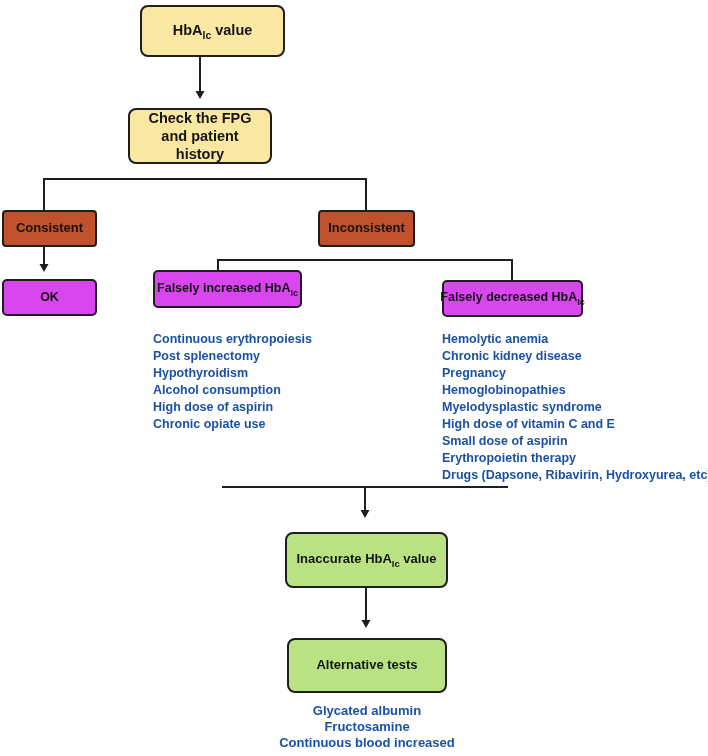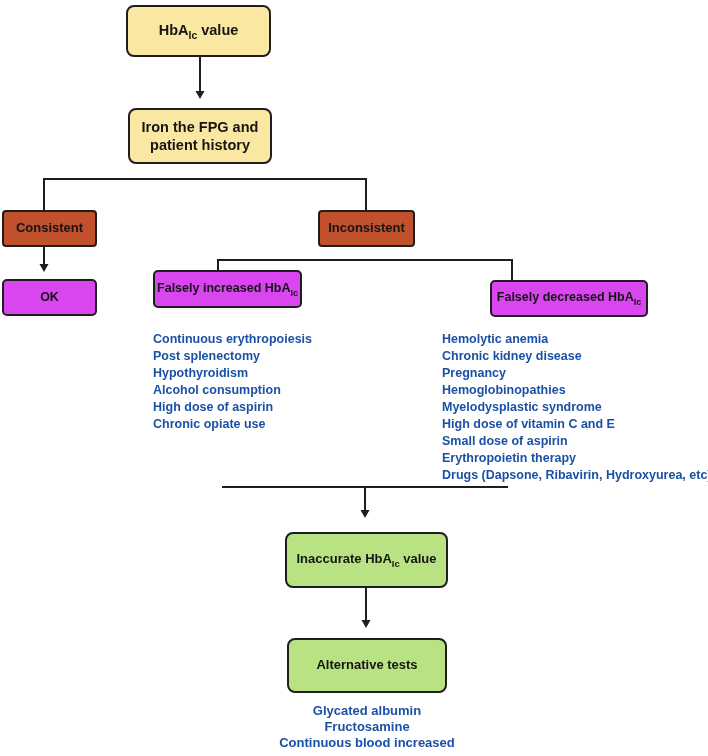--- a/index.html
+++ b/index.html
@@ -29,27 +29,27 @@
     color: #151515;
     line-height: 1.25;
     padding: 2px 6px;
   }
   .yellow { background: #FAE7A2; border-radius: 8px; font-size: 14.5px; }
   .red    { background: #C1512D; border-radius: 4px; font-size: 13px; }
   .teal   { background: #d946ef; border-radius: 5px; font-size: 12.5px; white-space: nowrap; }
   .green  { background: #B9E383; border-radius: 8px; font-size: 13px; }
   sub { font-size: 0.72em; line-height: 1; }
 
-  #n-hba1c       { left: 126px; top: 5px;   width: 145px; height: 52px; }
+  #n-hba1c       { left: 140px; top: 5px;   width: 145px; height: 52px; }
   #n-checkfpg    { left: 128px; top: 108px; width: 144px; height: 56px; }
   #n-consistent  { left: 2px;   top: 210px; width: 95px;  height: 37px; }
   #n-inconsistent{ left: 318px; top: 210px; width: 97px;  height: 37px; }
   #n-ok          { left: 2px;   top: 279px; width: 95px;  height: 37px; }
   #n-increased   { left: 153px; top: 270px; width: 149px; height: 38px; }
-  #n-decreased   { left: 442px; top: 280px; width: 158px; height: 37px; margin-left: 48px; }
+  #n-decreased   { left: 442px; top: 280px; width: 141px; height: 37px; }
   #n-inaccurate  { left: 285px; top: 532px; width: 163px; height: 56px; }
   #n-alternative { left: 287px; top: 638px; width: 160px; height: 55px; }
 
   .cause-list {
     position: absolute;
     color: #1B51A4;
     font-weight: bold;
     font-size: 12.5px;
     line-height: 17px;
     white-space: nowrap;
@@ -88,21 +88,21 @@
       <polygon points="360.5,510 369.5,510 365,518"></polygon>
       <polygon points="361.5,620 370.5,620 366,628"></polygon>
     </g>
   </svg>
 
   <div class="box yellow" id="n-hba1c">
     <span><span>HbA</span><sub>Ic</sub><span> value</span></span>
   </div>
 
   <div class="box yellow" id="n-checkfpg">
-    <span>Iron the FPG and patient history</span>
+    <span>Check the FPG and patient history</span>
   </div>
 
   <div class="box red" id="n-consistent">
     <span>Consistent</span>
   </div>
 
   <div class="box red" id="n-inconsistent">
     <span>Inconsistent</span>
   </div>
 

